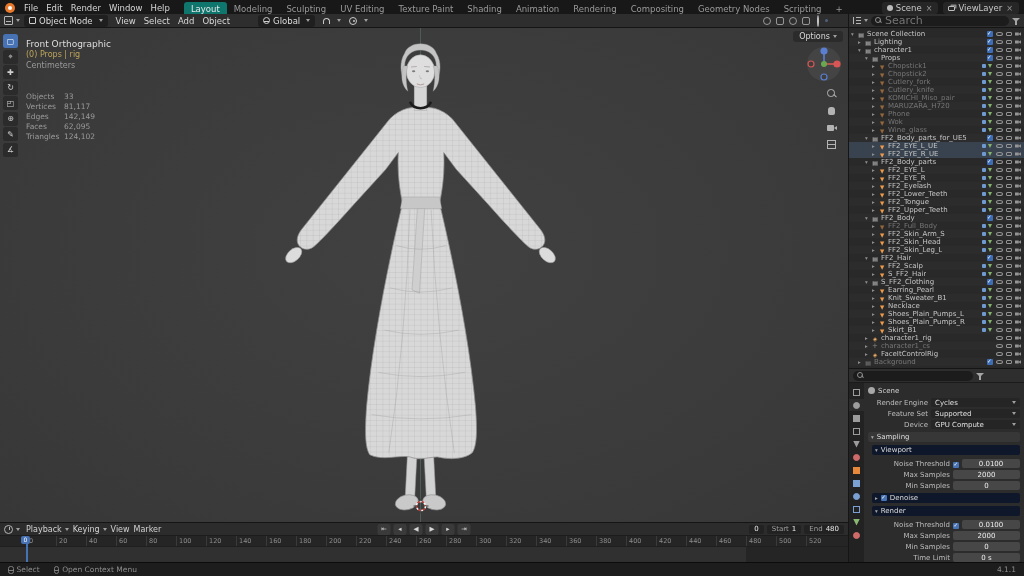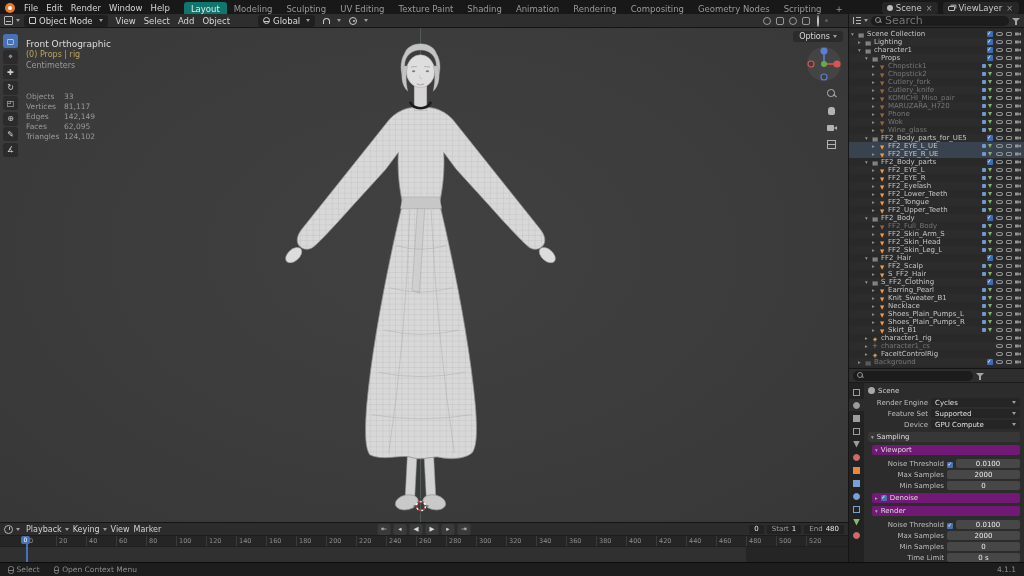--- a/index.html
+++ b/index.html
@@ -126,25 +126,25 @@
   .ptab [data-color="green"]{background:#8ab873;border-color:#8ab873}
   .ptab [data-color="red"]{background:#cf6a6a;border-color:#cf6a6a}
   #prop-content{position:absolute;left:15px;top:14px;right:0;bottom:0;padding:2px 4px;font-size:7px}
   .bc-row{display:flex;align-items:center;gap:3px;height:11px;color:#d2d2d2}
   .bc-ic{width:7px;height:7px;border-radius:50%;background:#a8a8a8}
   .prow{display:flex;align-items:flex-end;height:11px;gap:3px}
   .plabel{flex:0 0 60px;text-align:right;color:#bdbdbd}
   .pfield{flex:1;height:9px;background:#252525;border-radius:2px;display:flex;align-items:center;padding:0 4px;color:#e0e0e0;justify-content:space-between}
   .pval{flex:1;height:9px;background:#474747;border-radius:2px;display:flex;align-items:center;justify-content:center;color:#ececec}
   .phead{height:10px;background:#373737;border-radius:2px;display:flex;align-items:center;gap:3px;padding:0 3px;color:#dcdcdc;font-weight:normal;margin:3px 0 2px}
-  .phead.sub{margin-left:4px;background:#701a75}
+  .phead.sub{margin-left:4px;background:#0f172a}
   .parrow{font-size:5.5px;color:#a5a5a5}
   .pchk{width:6px;height:6px;background:#4772b3;border-radius:1px;position:relative;flex:none}
   .pchk::after{content:"✓";position:absolute;left:0.5px;top:-1.5px;font-size:5.5px;color:#fff}
-  .srow{margin-left:16px}
+  .srow{margin-left:22px}
 
   
   #timeline{position:absolute;left:0;top:522px;width:848px;height:40px;background:#2b2b2b;border-top:1px solid #151515}
   #tl-header{height:13px;display:flex;align-items:center;gap:4px;padding:0 4px;font-size:8px;background:#2c2c2c;border-bottom:1px solid #1c1c1c;position:relative}
   .clock-ic{width:9px;height:9px;border:1px solid #b5b5b5;border-radius:50%;position:relative}
   .clock-ic::after{content:"";position:absolute;left:3.7px;top:1.5px;width:1px;height:3px;background:#b5b5b5}
   .tlmenu{color:#d2d2d2;padding:0 2px;display:flex;align-items:center}
   .tlmenu[data-caret="true"]::after{content:"";display:inline-block;border-left:2.5px solid transparent;border-right:2.5px solid transparent;border-top:3.5px solid #9f9f9f;margin-left:3px}
   #transport{position:absolute;left:50%;transform:translateX(-50%);display:flex;gap:3px}
   .tbtn{min-width:13px;height:11px;background:#3a3a3a;border-radius:2px;color:#d8d8d8;font-size:6.5px;display:flex;align-items:center;justify-content:center;padding:0 2px}

